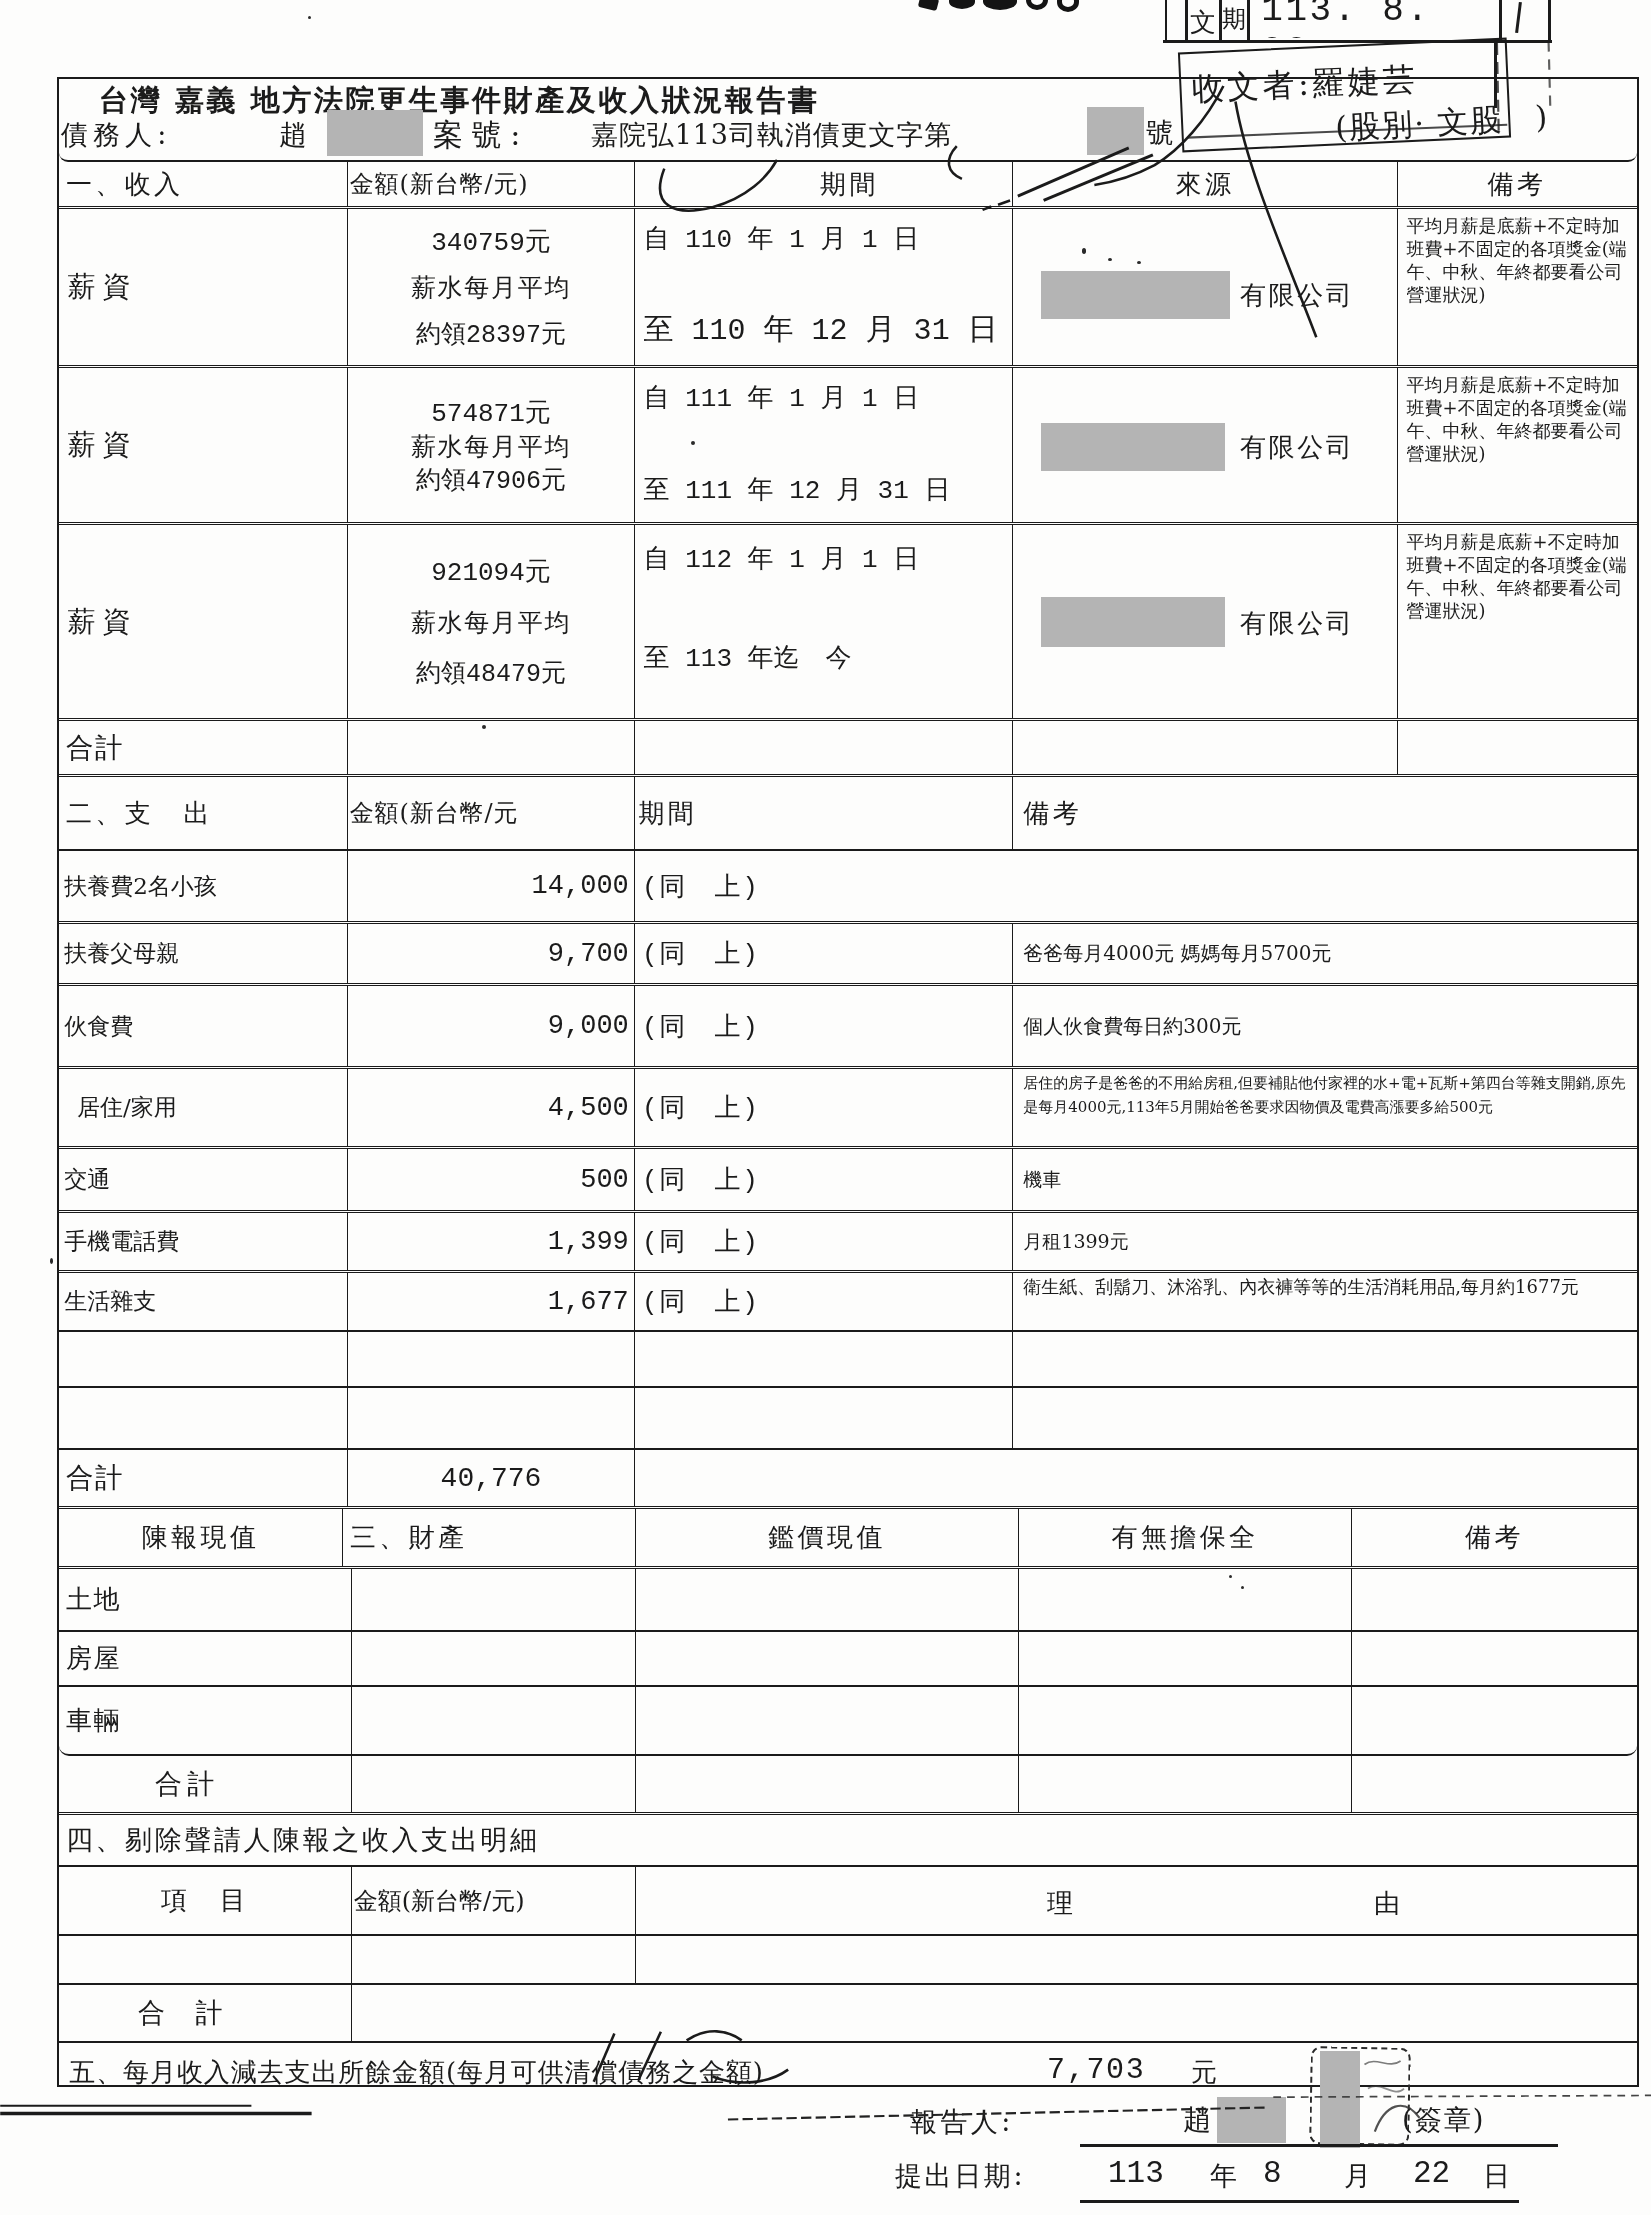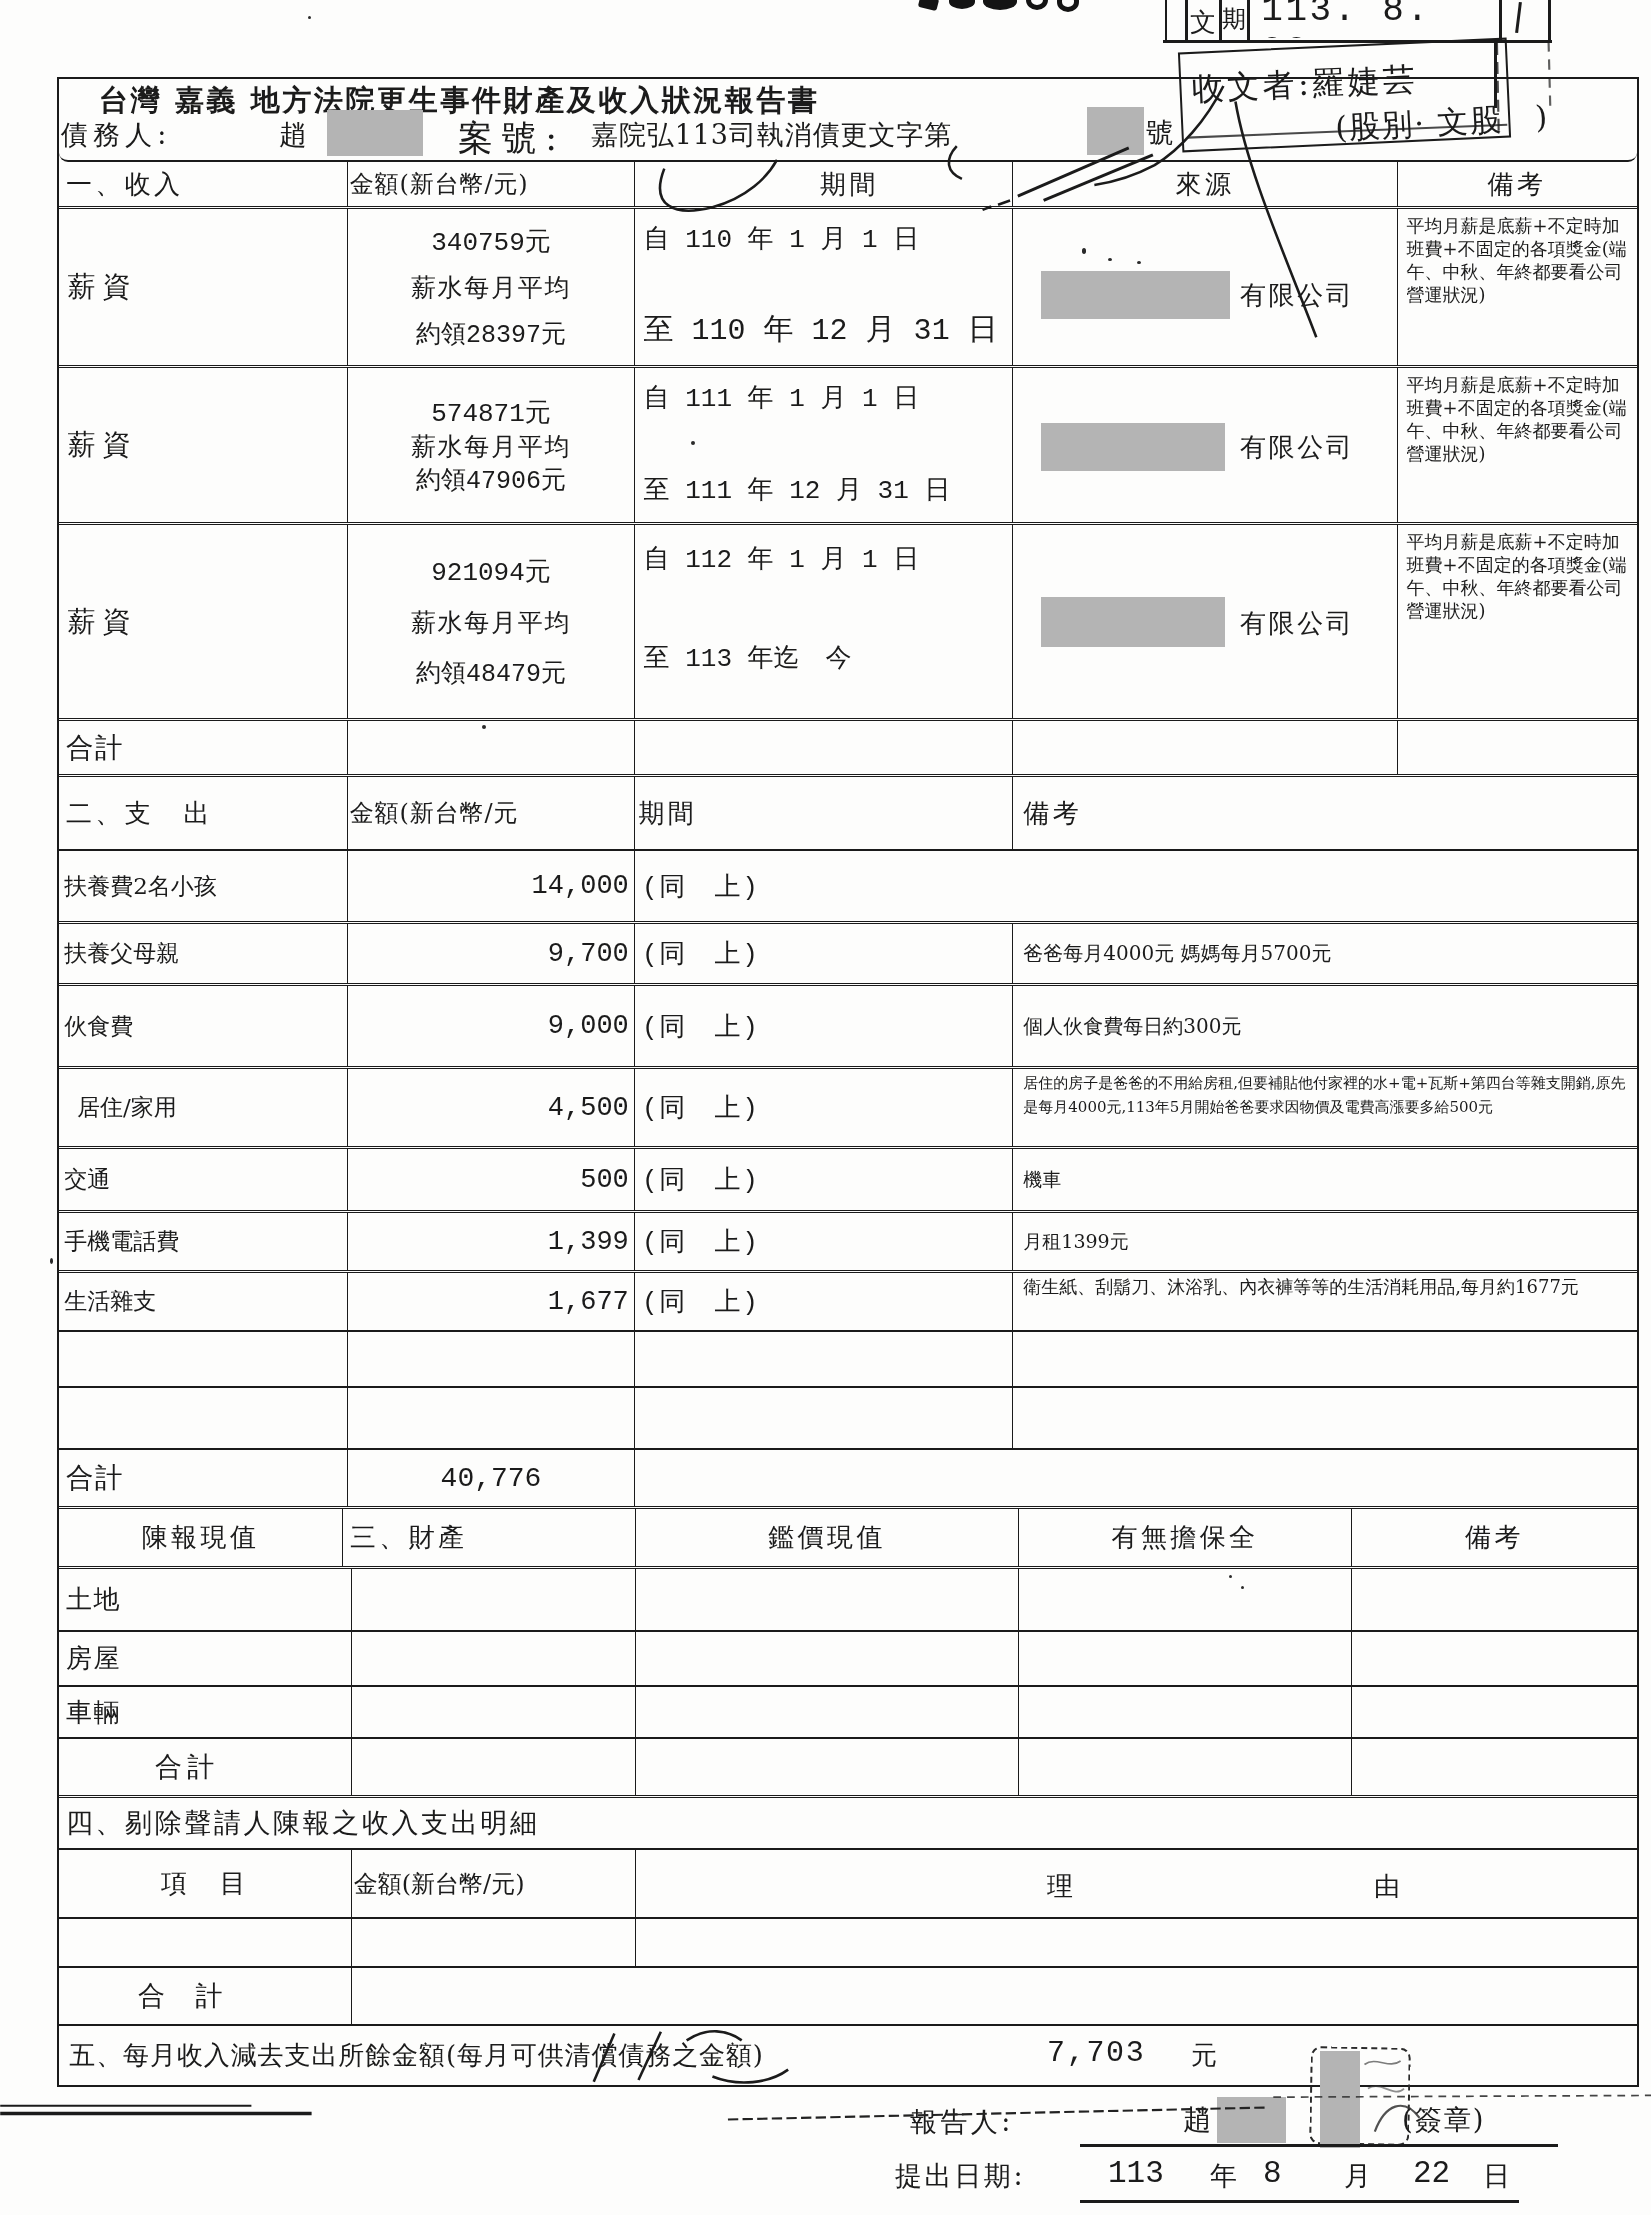--- a/index.html
+++ b/index.html
@@ -60,21 +60,21 @@
   </div>
   <div class="abs" style="left:1335px;top:102px;font-size:31px;letter-spacing:1.7px;transform:rotate(-3deg);">(股別· 文股　)</div>
 
   <div class="sheet">
 
     <div class="row bb3" style="height:83px;position:relative;display:block;border-radius:9px;">
       <div class="abs" style="left:40px;top:1.7px;font-size:29px;letter-spacing:2.6px;font-weight:bold;">台灣 嘉義 地方法院更生事件財產及收入狀況報告書</div>
       <div class="abs" style="left:1.7px;top:38px;font-size:27px;letter-spacing:5.2px;text-align:right;">債務人:</div>
       <div class="abs" style="left:220px;top:38px;font-size:27.5px;">趙</div>
       <div class="redact" style="left:268px;top:31px;width:96px;height:46px;"></div>
-      <div class="abs" style="left:399px;top:36px;font-size:35px;letter-spacing:8.6px;">案號:</div>
+      <div class="abs" style="left:374px;top:36px;font-size:30px;letter-spacing:8.6px;">案號:</div>
       <div class="abs num" style="left:532px;top:38px;font-size:27px;letter-spacing:0.9px;font-family:'DejaVu Serif',serif;">嘉院弘113司執消債更文字第</div>
       <div class="redact" style="left:1028px;top:27.5px;width:57px;height:48px;"></div>
       <div class="abs" style="left:1087px;top:36px;font-size:27.5px;">號</div>
     </div>
 
     <div class="row bb4" style="height:47px;">
       <div class="cell vcent" style="width:289px;">
           <span class="hd" style="padding-left:6.9px;">一、收入</span>
         </div>
       <div class="cell vcent" style="width:287px;">
@@ -301,21 +301,21 @@
     </div>
     <div class="row bb3" style="height:55px;">
       <div class="cell vcent" style="width:293px;">
           <span class="lbl" style="padding-left:6.9px;">房屋</span>
         </div>
       <div class="cell" style="width:284px;"></div>
         <div class="cell" style="width:383px;"></div>
       <div class="cell" style="width:333px;"></div>
         <div class="cell" style="width:285px;"></div>
     </div>
-    <div class="row bb3" style="height:52px;">
+    <div class="row bb3" style="height:69px;border-radius:10px;">
       <div class="cell vcent" style="width:293px;">
           <span class="lbl" style="padding-left:6.9px;">車輛</span>
         </div>
       <div class="cell" style="width:284px;"></div>
         <div class="cell" style="width:383px;"></div>
       <div class="cell" style="width:333px;"></div>
         <div class="cell" style="width:285px;"></div>
     </div>
     <div class="row bb4" style="height:59px;">
       <div class="cell vcent" style="width:293px;">

